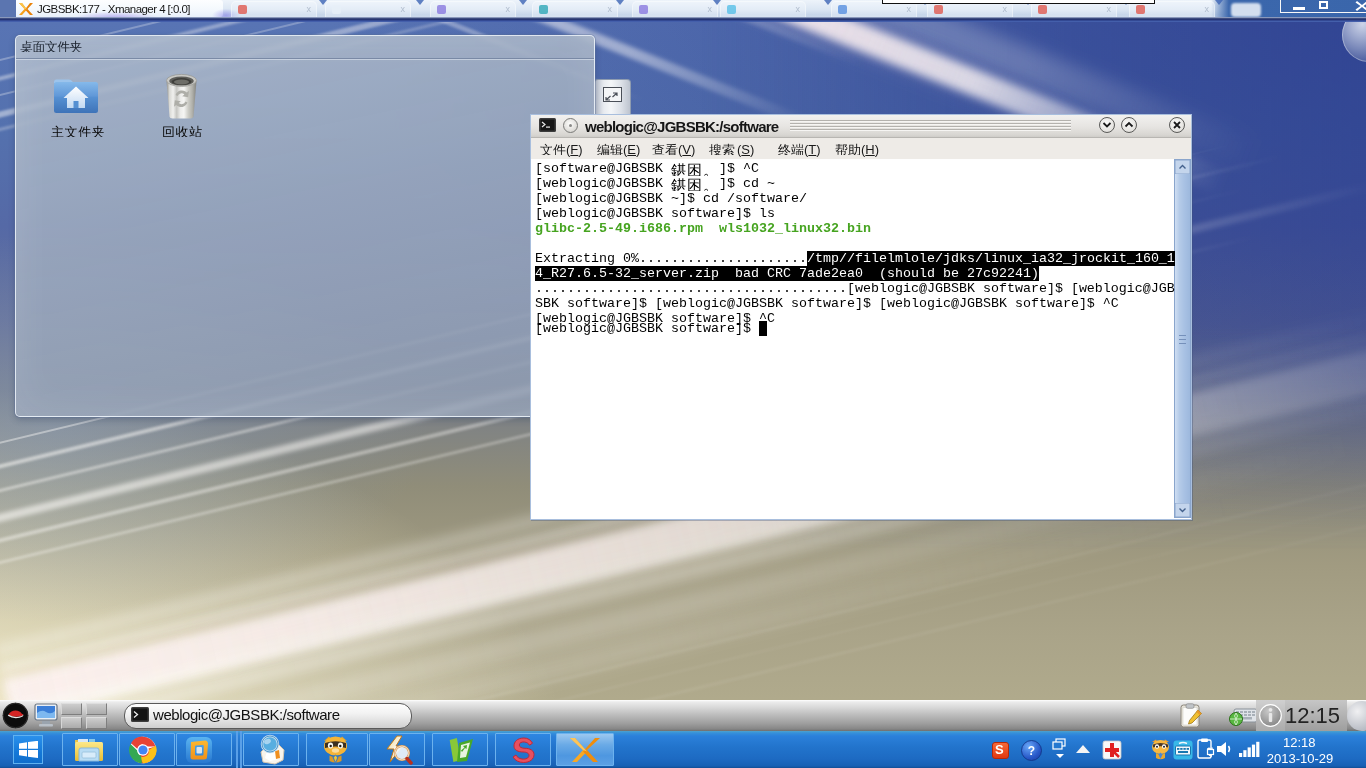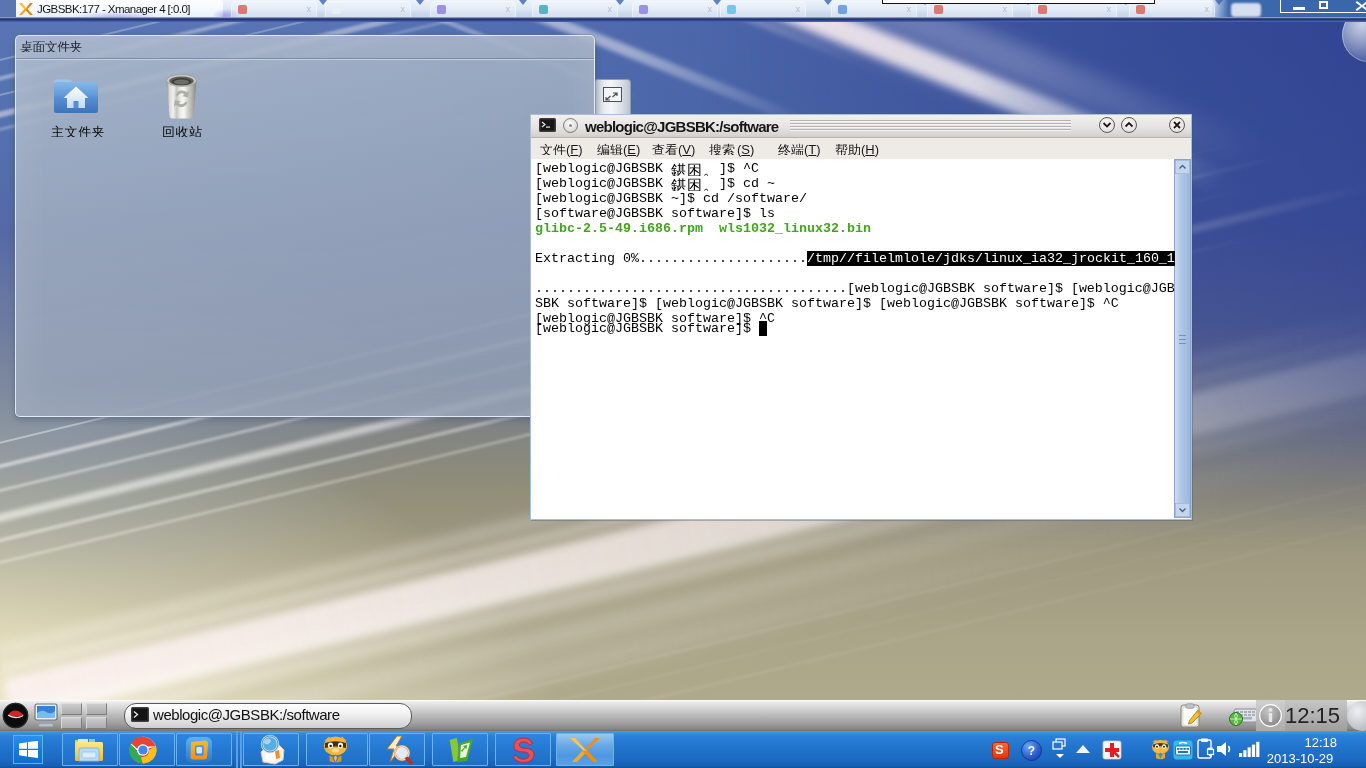--- a/index.html
+++ b/index.html
@@ -322,26 +322,27 @@
 <svg class="a" style="left:778px;top:121px;" width="26" height="13">
       <use href="#u7ec8" x="0.0" width="13" height="13" fill="#1a1a1a"></use>
       <use href="#u7aef" x="13.0" width="13" height="13" fill="#1a1a1a"></use>
     </svg>
 <div class="a" style="left:804px;top:121px;font-size:13px;color:#1a1a1a">(<span style="text-decoration:underline">T</span>)</div>
 <svg class="a" style="left:835px;top:121px;" width="26" height="13">
       <use href="#u5e2e" x="0.0" width="13" height="13" fill="#1a1a1a"></use>
       <use href="#u52a9" x="13.0" width="13" height="13" fill="#1a1a1a"></use>
     </svg>
 <div class="a" style="left:861px;top:121px;font-size:13px;color:#1a1a1a">(<span style="text-decoration:underline">H</span>)</div>
-<div class="tl" style="top:140px">[weblogic@JGBSBK       ]$ ^C</div>
+<div class="tl" style="top:140px">[software@JGBSBK       ]$ ^C</div>
 <div class="tl" style="top:155px">[weblogic@JGBSBK       ]$ cd ~</div>
 <div class="tl" style="top:170px">[weblogic@JGBSBK ~]$ cd /software/</div>
-<div class="tl" style="top:185px">[software@JGBSBK software]$ ls</div>
+<div class="tl" style="top:185px">[weblogic@JGBSBK software]$ ls</div>
 <div class="tl" style="top:200px"><span style="color:#46a420;font-weight:bold">glibc-2.5-49.i686.rpm  wls1032_linux32.bin</span></div>
 <div class="tl" style="top:230px">Extracting 0%.....................<span class="inv">/tmp//filelmlole/jdks/linux_ia32_jrockit_160_1</span></div>
+<div class="tl" style="top:245px"><span class="inv">4_R27.6.5-32_server.zip  bad CRC 7ade2ea0  (should be 27c92241)</span></div>
 <div class="tl" style="top:260px">.......................................[weblogic@JGBSBK software]$ [weblogic@JGB</div>
 <div class="tl" style="top:275px">SBK software]$ [weblogic@JGBSBK software]$ [weblogic@JGBSBK software]$ ^C</div>
 <div class="tl" style="top:290px">[weblogic@JGBSBK software]$ ^C</div>
 <div class="tl" style="top:300px">[weblogic@JGBSBK software]$ <span style="background:#000">&nbsp;</span></div>
 <svg class="a" style="left:671px;top:140px;z-index:6;" width="48" height="15">
       <use href="#u9356" x="0.0" width="15" height="15" fill="#000"></use>
       <use href="#u56f0" x="16.0" width="15" height="15" fill="#000"></use>
       <use href="#u3002" x="32.0" width="15" height="15" fill="#000"></use>
     </svg>
 <svg class="a" style="left:671px;top:155px;z-index:6;" width="48" height="15">
@@ -603,14 +604,14 @@
     </svg>
 <svg class="a" style="left:1239px;top:10px" width="22" height="16" viewBox="0 0 22 16">
       <g fill="#fff">
 <rect x="0.0" y="12.0" width="3.2" height="4.0"></rect>
 <rect x="4.3" y="9.2" width="3.2" height="6.8"></rect>
 <rect x="8.6" y="6.4" width="3.2" height="9.6"></rect>
 <rect x="12.899999999999999" y="3.6" width="3.2" height="12.4"></rect>
 <rect x="17.2" y="0.8" width="3.2" height="15.2"></rect>
 </g>
     </svg>
-<div class="a" style="left:1283px;top:4px;width:54px;text-align:right;font-size:13px;color:#fff">12:18</div>
+<div class="a" style="left:1283px;top:4px;width:54px;text-align:left;font-size:13px;color:#fff">12:18</div>
 <div class="a" style="left:1255px;top:20px;width:90px;text-align:center;font-size:13px;color:#fff">2013-10-29</div>
 </div>
 </body></html>

